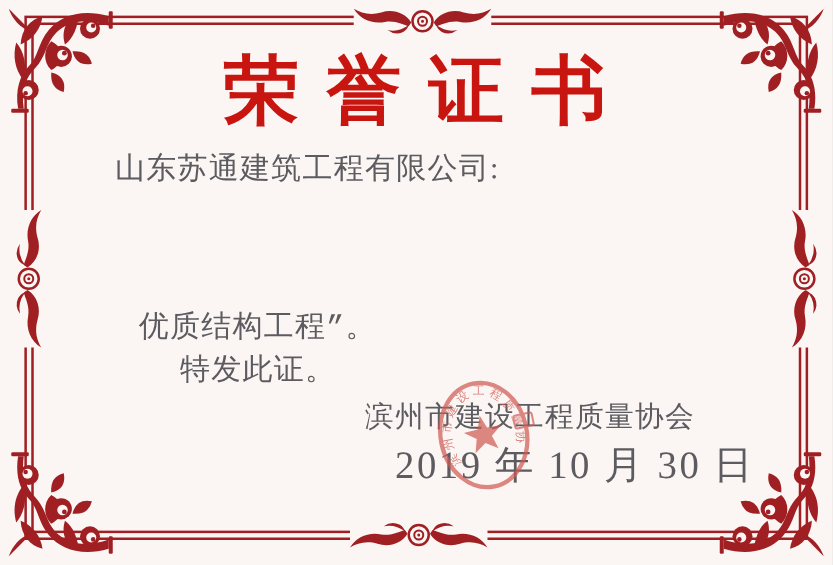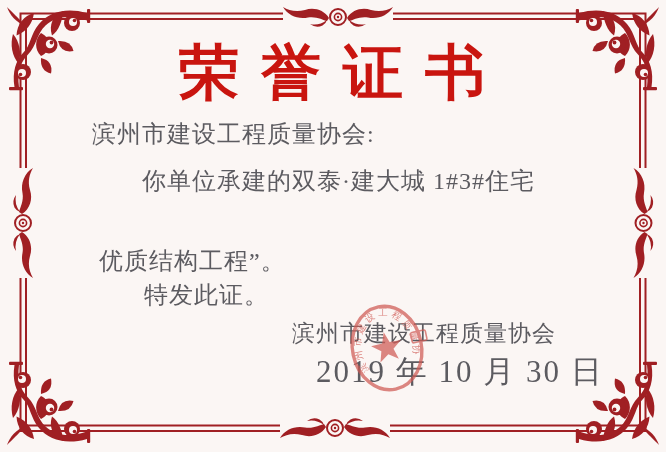--- a/index.html
+++ b/index.html
@@ -21,21 +21,21 @@
     letter-spacing:22px;padding-left:20px;white-space:nowrap;
   }
   
   .txt{
     position:absolute;color:#5c5b60;font-size:24px;white-space:nowrap;
     letter-spacing:1px;
   }
   .recipient{left:92px;top:118px;}
   .line1{left:142px;top:165px;}
   .line2{left:96px;top:206px;}
-  .line3{left:99px;top:245px;}
+  .line3{left:111px;top:245px;font-family:Liberation Mono, monospace;}
   .closing{left:144px;top:279px;}
   .issuer{left:292px;top:318px;font-size:23px;}
   .date{left:316px;top:351px;font-size:31px;letter-spacing:2px;}
   
   .sealsvg{position:absolute;left:312px;top:270px;}
   .seal-stroke{fill:none;stroke:#d05a54;}
   .seal-fill{fill:#d05a54;}
   .seal-text{fill:#cf5650;font-size:9.5px;letter-spacing:3px;font-family:"Liberation Sans","DejaVu Sans",sans-serif;}
 </style>
 </head>
@@ -87,22 +87,21 @@
     <use href="#corner" transform="translate(666,452) scale(-1,-1)"></use>
 
     <use href="#medallion" transform="translate(338,17)"></use>
     <use href="#medallion" transform="translate(335,428) scale(1,-1)"></use>
     <use href="#medallion" transform="translate(23,223) rotate(90)"></use>
     <use href="#medallion" transform="translate(643.5,223) rotate(-90)"></use>
   </svg>
 
   <div class="title">荣誉证书</div>
 
-  <div class="txt recipient">滨州市建设工程质量协会:</div>
-  <div class="txt line1">你单位承建的双泰·建大城 1#3#住宅</div>
+  <div class="txt recipient">山东苏通建筑工程有限公司:</div>
   <div class="txt line3">优质结构工程”。</div>
   <div class="txt closing">特发此证。</div>
 
   <div class="txt issuer">滨州市建设工程质量协会</div>
   <div class="txt date">2019 年 10 月 30 日</div>
 
   <svg class="sealsvg" width="150" height="160" viewBox="0 0 150 160">
     <g transform="rotate(-12 75 78)" opacity="0.72">
       <ellipse class="seal-stroke" cx="75" cy="78" rx="34.5" ry="42" stroke-width="3.4"></ellipse>
       <polygon class="seal-fill" points="75,62 78.8,72.7 90.2,73.1 81.2,80 84.4,90.9 75,84.5 65.6,90.9 68.8,80 59.8,73.1 71.2,72.7"></polygon>

